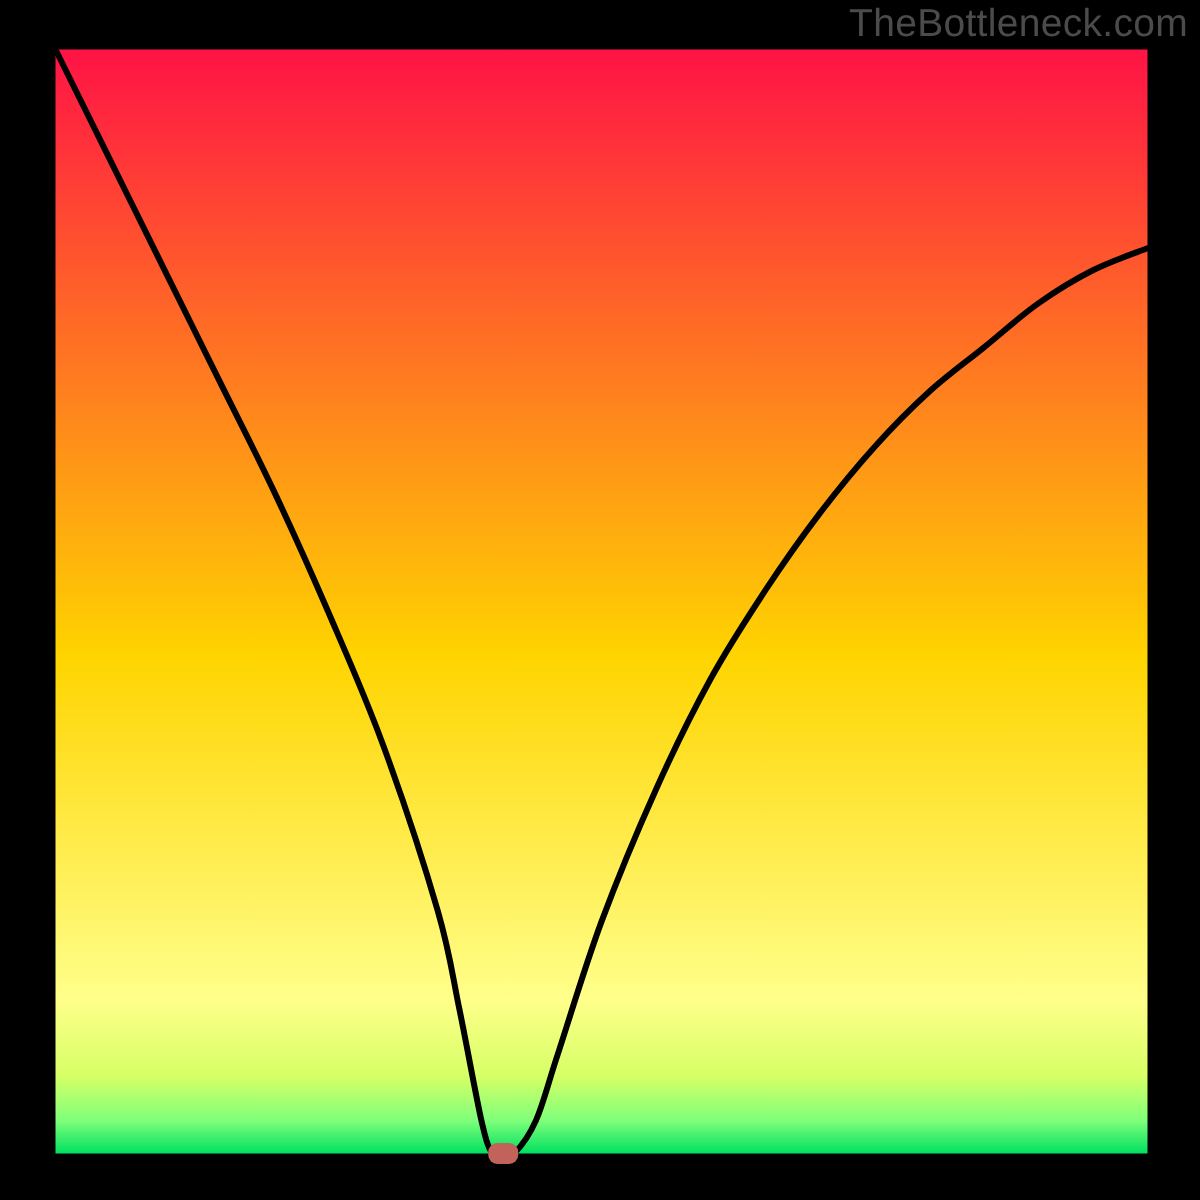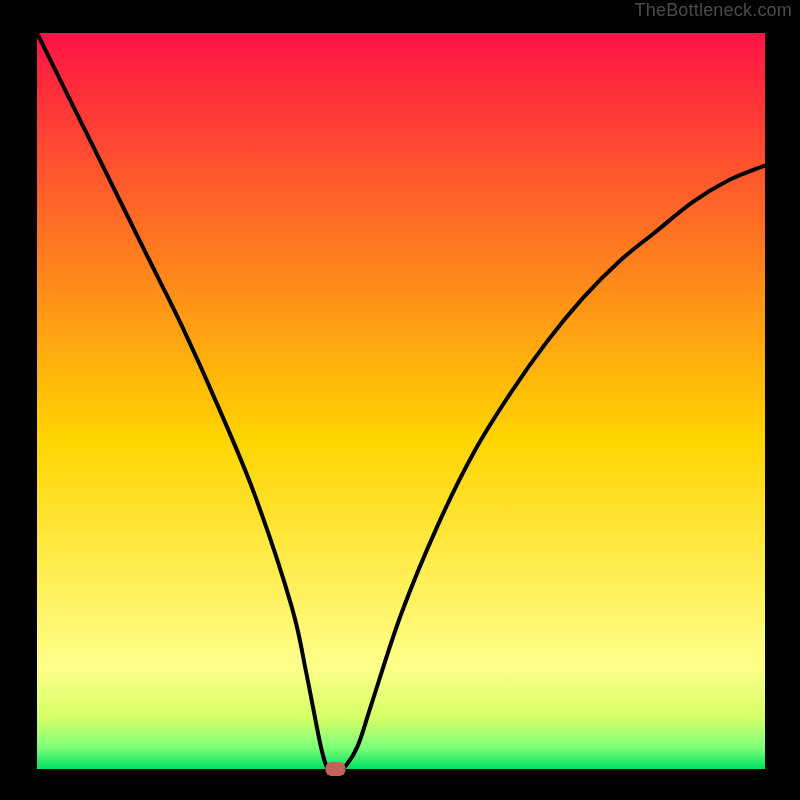--- a/index.html
+++ b/index.html
@@ -17,21 +17,21 @@
     left: 0;
     width: 800px;
     height: 800px;
     box-sizing: border-box;
   }
   .watermark {
     position: absolute;
     top: 0;
     right: 8px;
     color: #4b4b4b;
-    font-size: 18px;
+    font-size: 26px;
     font-weight: 400;
     letter-spacing: 0.2px;
     z-index: 10;
     user-select: none;
   }
   svg {
     display: block;
   }
 </style>
 </head>

